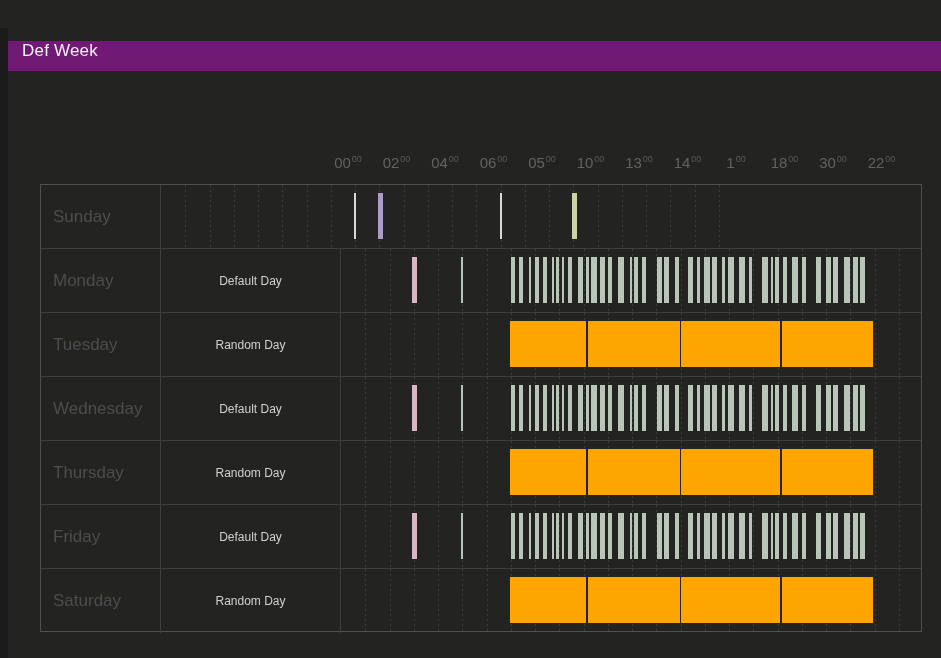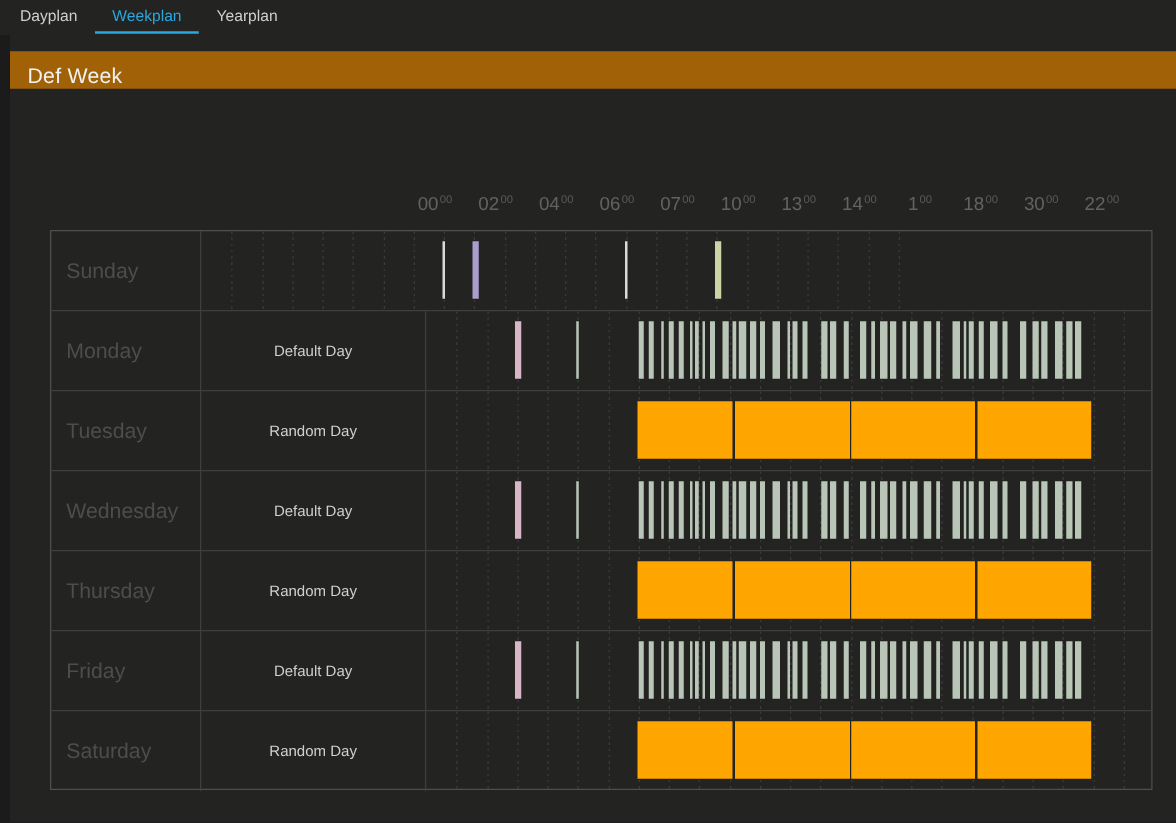--- a/index.html
+++ b/index.html
@@ -9,21 +9,21 @@
     font-family:"Liberation Sans","DejaVu Sans",sans-serif;
     -webkit-font-smoothing:antialiased;
   }
   
   .tabbar{position:absolute;top:0;left:0;right:0;height:28px;display:flex;align-items:flex-start;padding-left:2px;background:#232322;}
   .tab{padding:6px 14px 5px 14px;font-size:12.5px;color:#cfcfcf;cursor:pointer;border-bottom:2px solid transparent;}
   .tab.active{color:#2aa7df;border-bottom-color:#2aa7df;}
   
   .left-strip{position:absolute;left:0;top:28px;width:8px;bottom:0;background:#1b1b1b;}
   
-  .header-bar{position:absolute;left:8px;right:0;top:41px;height:30px;background:#a16207;display:flex;align-items:flex-end;}
+  .header-bar{position:absolute;left:8px;right:0;top:41px;height:30px;background:#701a75;display:flex;align-items:flex-start;}
   .header-title{color:#f2f2f2;font-size:17px;padding-left:14px;letter-spacing:0.2px;}
   
   .time-axis{position:absolute;left:340px;top:152px;width:582px;height:26px;}
   .time-label{position:absolute;top:2px;transform:translateX(-50%);color:#626262;font-size:15px;white-space:nowrap;}
   .time-label .sup{font-size:9px;vertical-align:super;margin-left:1px;color:#5a5a5a;}
   
   .week-table{position:absolute;left:40px;top:184px;width:882px;height:448px;border:1px solid #4f4f4f;box-sizing:border-box;}
   .row{display:flex;height:64px;box-sizing:border-box;border-bottom:1px solid #3f3f3f;}
   .row:last-child{border-bottom:none;}
   .cell-day{width:120px;box-sizing:border-box;border-right:1px solid #3f3f3f;display:flex;align-items:center;padding-left:12px;color:#4d4d4d;font-size:17px;}
@@ -32,38 +32,33 @@
   .gridline{position:absolute;top:0;bottom:0;width:1px;
     background:repeating-linear-gradient(to bottom,#3a3a3a 0 2px,transparent 2px 5px);}
   .ev-mark,.ev-block,.ev-barcode{position:absolute;top:8px;height:46px;}
   .bc-bar{position:absolute;top:0;height:100%;}
 </style>
 </head>
 <body>
 
 <div class="app">
 
-  <div class="tabbar">
-    <div class="tab">Dayplan</div>
-    <div class="tab active">Weekplan</div>
-    <div class="tab">Yearplan</div>
-  </div>
 
   <div class="left-strip"></div>
 
   <div class="header-bar">
     <span class="header-title">Def Week</span>
   </div>
 
   <div class="time-axis" id="timeAxis">
       <div class="time-label" style="left: 8px;"><span>00</span><span class="sup">00</span></div>
       <div class="time-label" style="left: 56.5px;"><span>02</span><span class="sup">00</span></div>
       <div class="time-label" style="left: 105px;"><span>04</span><span class="sup">00</span></div>
       <div class="time-label" style="left: 153.5px;"><span>06</span><span class="sup">00</span></div>
-      <div class="time-label" style="left: 202px;"><span>07</span><span class="sup">00</span></div>
+      <div class="time-label" style="left: 202px;"><span>05</span><span class="sup">00</span></div>
       <div class="time-label" style="left: 250.5px;"><span>10</span><span class="sup">00</span></div>
       <div class="time-label" style="left: 299px;"><span>13</span><span class="sup">00</span></div>
       <div class="time-label" style="left: 347.5px;"><span>14</span><span class="sup">00</span></div>
       <div class="time-label" style="left: 396px;"><span>1</span><span class="sup">00</span></div>
       <div class="time-label" style="left: 444.5px;"><span>18</span><span class="sup">00</span></div>
       <div class="time-label" style="left: 493px;"><span>30</span><span class="sup">00</span></div>
       <div class="time-label" style="left: 541.5px;"><span>22</span><span class="sup">00</span></div>
     </div>
 
   <div class="week-table" id="weekTable">

